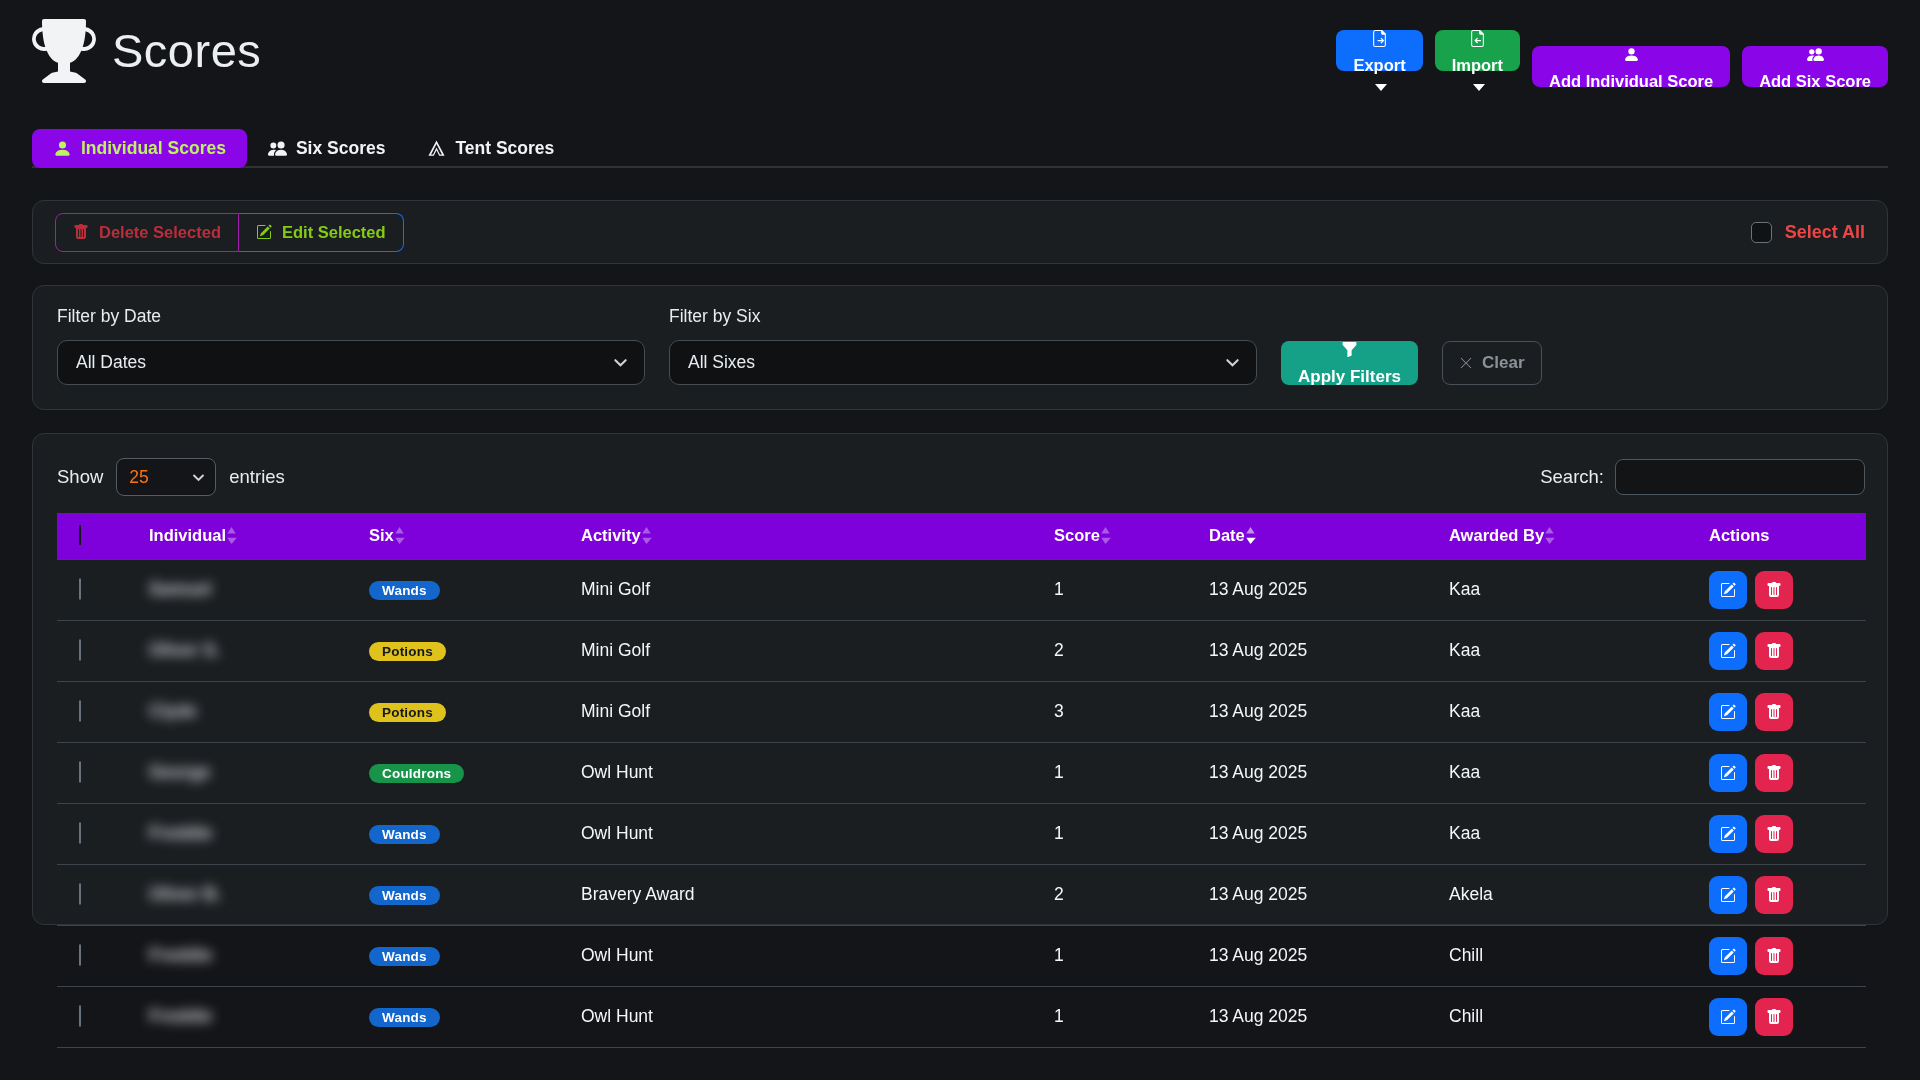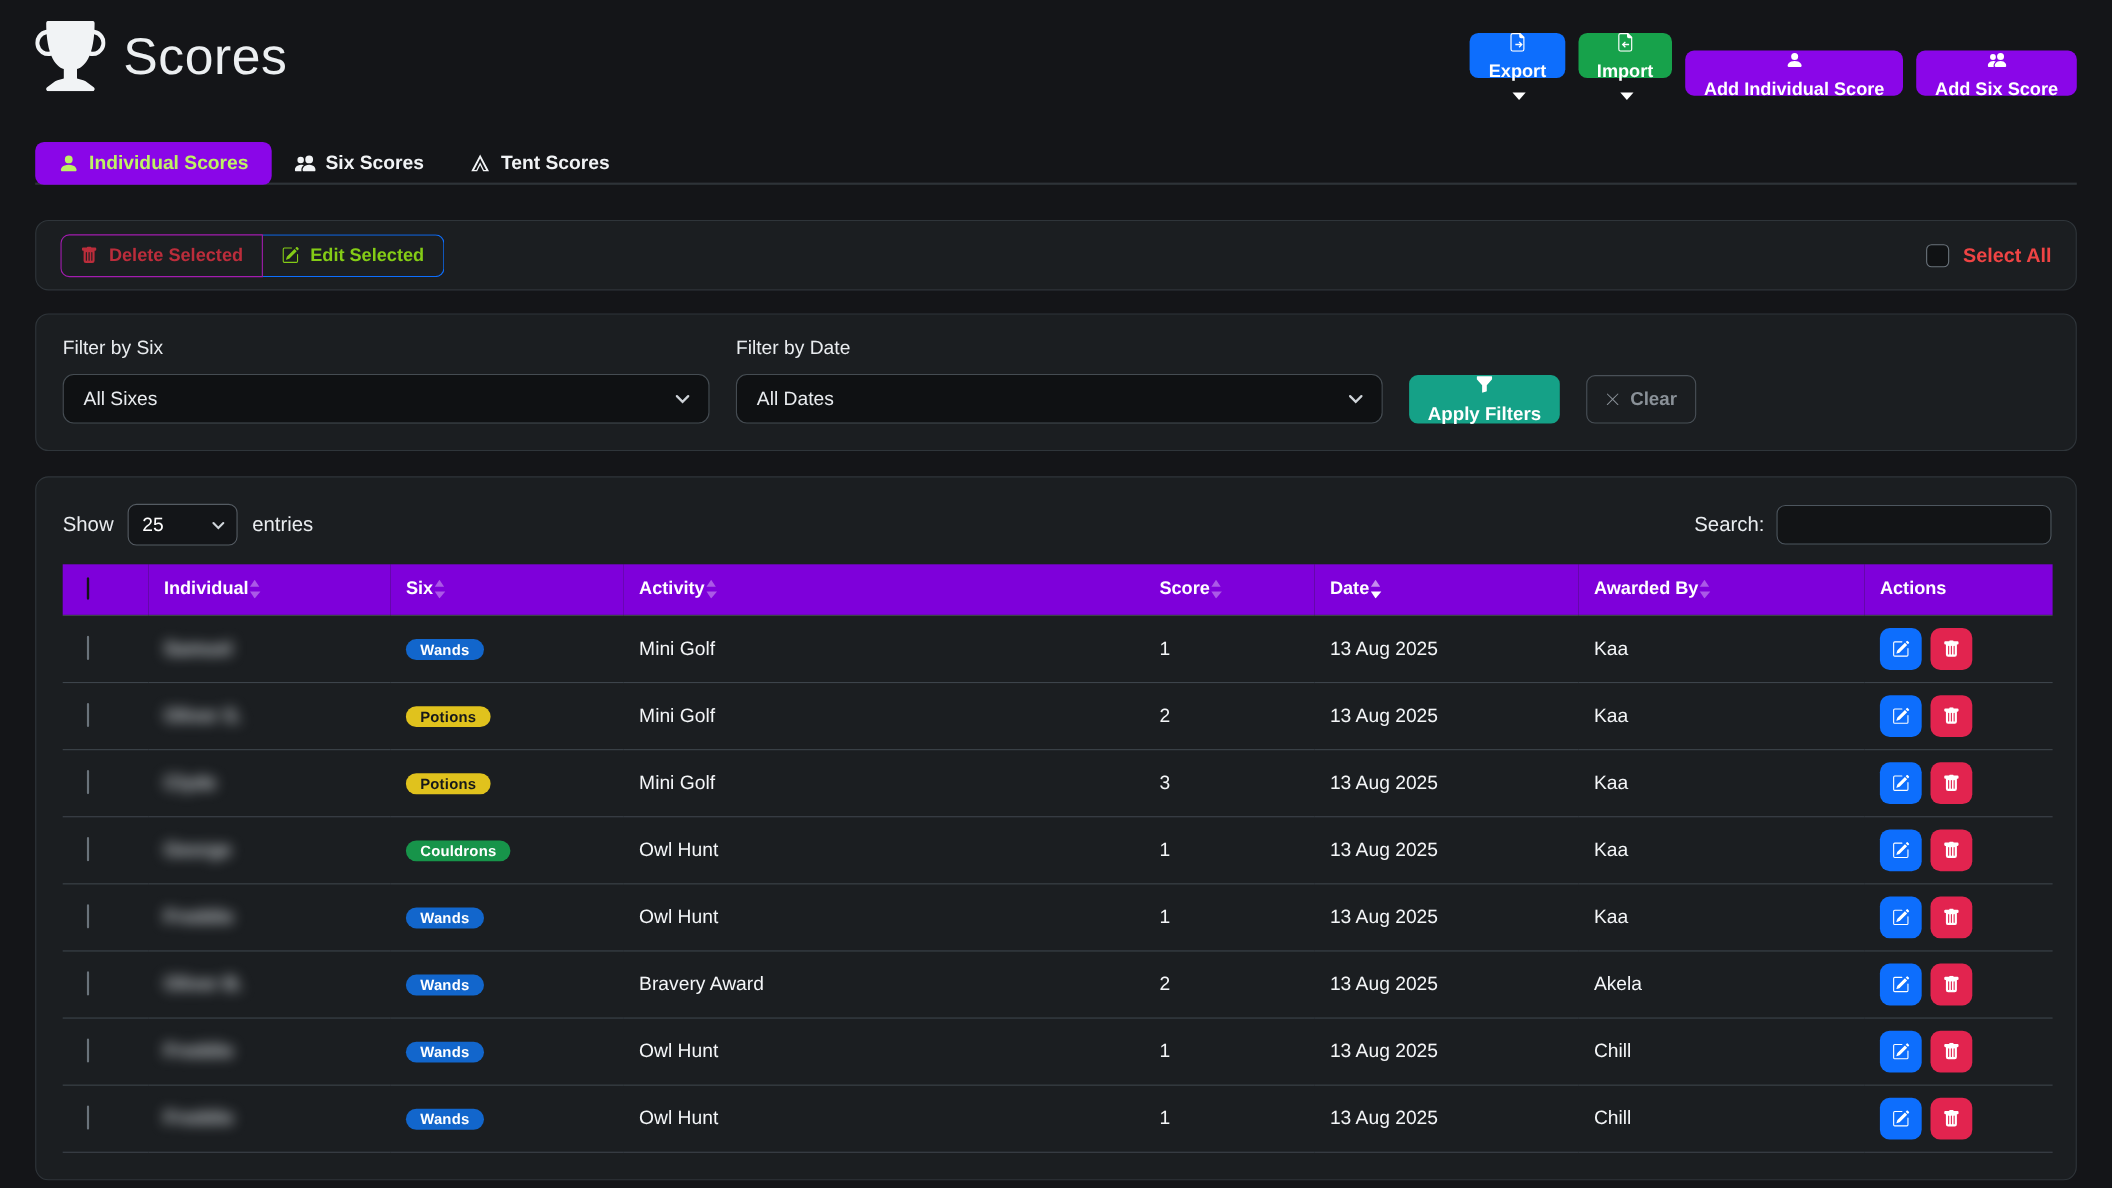--- a/index.html
+++ b/index.html
@@ -77,28 +77,28 @@
   .btn-apply { background:var(--apply-teal); height:44px; font-size:17px; }
   .btn-clear {
     display:inline-flex; align-items:center; gap:9px;
     height:44px; padding:0 16px; background:transparent;
     border:1px solid #495057; border-radius:8px; cursor:pointer;
     font-family:inherit; font-size:17px; font-weight:600; color:#8a9198;
   }
   .btn-clear svg { width:14px; height:14px; }
 
   
-  .table-card { margin-top:23px; padding:24px 22px 40px 24px; height:640px; }
+  .table-card { margin-top:23px; padding:24px 22px 40px 24px; height:492px; }
   .table-controls { display:flex; justify-content:space-between; align-items:center; }
   .show-group { display:flex; align-items:center; gap:13px; font-size:18.5px; color:#e9ecef; }
   .mini-select {
     position:relative; display:flex; align-items:center;
     width:100px; height:38px; padding:0 12px;
     background:#131518; border:1px solid #555c63; border-radius:8px;
-    font-size:17.5px; color:#ffffff; cursor:pointer;
+    font-size:17.5px; color:#f97316; cursor:pointer;
   }
   .mini-select .chev { position:absolute; right:10px; width:13px; height:13px; color:#cfd4d9; }
   .search-group { display:flex; align-items:center; gap:11px; font-size:18.5px; color:#e9ecef; }
   .search-input {
     width:250px; height:36px; background:#121416;
     border:1px solid #4d565e; border-radius:8px; color:#e9ecef;
     font-family:inherit; font-size:16px; padding:0 10px; outline:none;
   }
 
   table { width:1809px; border-collapse:collapse; table-layout:fixed; margin-top:17px; }
@@ -221,32 +221,32 @@
       </button>
     </div>
     <label class="select-all">
       <span class="checkbox"></span>
       <span>Select All</span>
     </label>
   </div>
 
   <div class="card filters-card">
     <div class="filter-group">
+      <span class="filter-label">Filter by Date</span>
+      <div class="select">
+        <span>All Dates</span>
+        <svg class="chev" viewBox="0 0 16 16" fill="none" stroke="currentColor" stroke-width="2.2" stroke-linecap="round">
+            <path d="M2.5 5.5 8 11l5.5-5.5"></path>
+          </svg>
+      </div>
+    </div>
+    <div class="filter-group">
       <span class="filter-label">Filter by Six</span>
       <div class="select">
         <span>All Sixes</span>
-        <svg class="chev" viewBox="0 0 16 16" fill="none" stroke="currentColor" stroke-width="2.2" stroke-linecap="round">
-            <path d="M2.5 5.5 8 11l5.5-5.5"></path>
-          </svg>
-      </div>
-    </div>
-    <div class="filter-group">
-      <span class="filter-label">Filter by Date</span>
-      <div class="select">
-        <span>All Dates</span>
         <svg class="chev" viewBox="0 0 16 16" fill="none" stroke="currentColor" stroke-width="2.2" stroke-linecap="round">
             <path d="M2.5 5.5 8 11l5.5-5.5"></path>
           </svg>
       </div>
     </div>
     <button class="btn btn-apply">
       <svg viewBox="0 0 16 16" fill="currentColor">
           <path d="M1.5 1.5A.5.5 0 0 1 2 1h12a.5.5 0 0 1 .5.5v2a.5.5 0 0 1-.128.334L10 8.692V13.5a.5.5 0 0 1-.342.474l-3 1A.5.5 0 0 1 6 14.5V8.692L1.628 3.834A.5.5 0 0 1 1.5 3.5z"></path>
         </svg>
       <span>Apply Filters</span>

